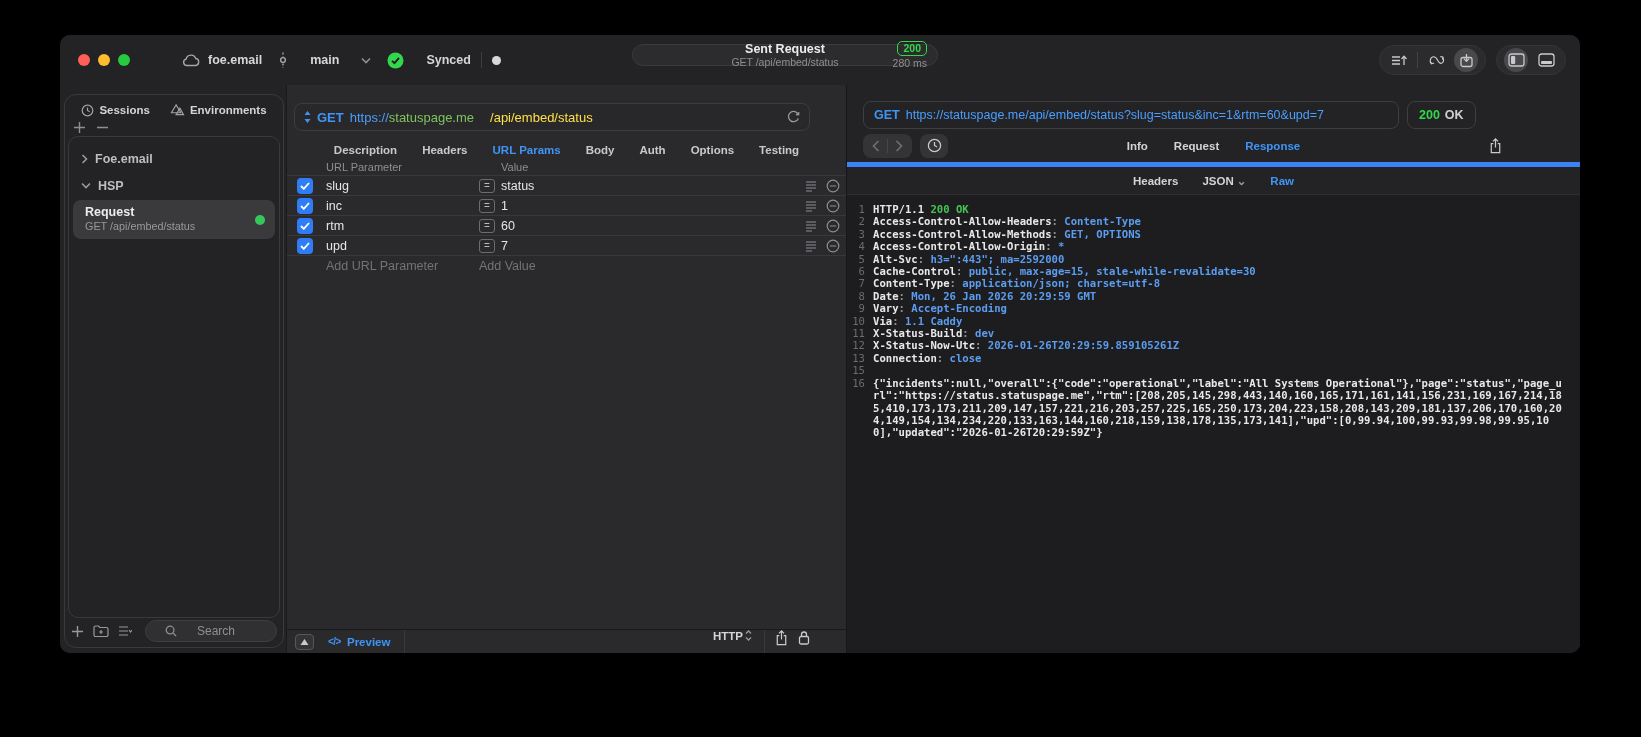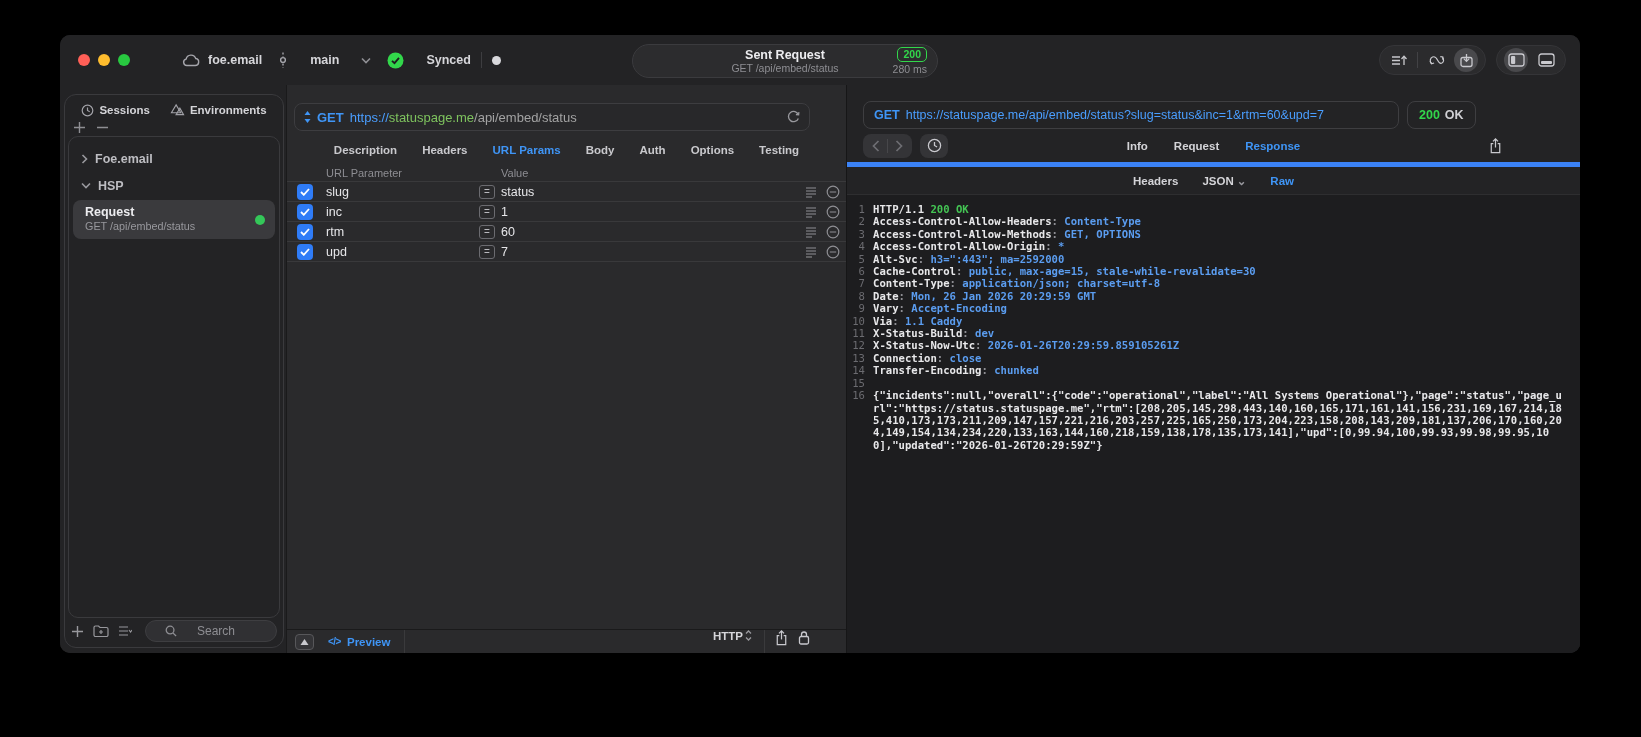--- a/index.html
+++ b/index.html
@@ -14,21 +14,21 @@
   .titlebar { height:50px; flex:0 0 50px; display:flex; align-items:center; position:relative; background:#232325; }
   .traffic { display:flex; gap:8px; margin-left:18px; }
   .tl { width:12px; height:12px; border-radius:50%; }
   .tl.red{ background:#ff5f57; } .tl.yellow{ background:#febc2e; } .tl.green{ background:#28c840; }
   .tb-left { display:flex; align-items:center; margin-left:52px; gap:7px; color:#d6d6da; font-size:12.5px; font-weight:600; }
   .tb-left .icon { color:#a5a5ab; }
   .tb-sep { width:1px; height:16px; background:#3d3d40; margin:0 10px; }
   .tb-group { display:flex; align-items:center; gap:22px; margin-left:16px; color:#d6d6da; font-size:12.5px; font-weight:600; }
   .dot-indicator { width:9px; height:9px; border-radius:50%; background:#d8d8dc; }
 
-  .capsule { position:absolute; left:572px; top:9px; width:306px; height:34px; background:#2c2c2e;
+  .capsule { position:absolute; left:572px; top:9px; width:306px; height:22px; background:#2c2c2e;
     border:1px solid #3b3b3e; border-radius:17px; display:flex; align-items:center; }
   .capsule-center { position:absolute; left:0; right:0; text-align:center; }
   .capsule-title { color:#ececef; font-size:12.5px; font-weight:700; line-height:14px; }
   .capsule-sub { color:#8e8e93; font-size:10.5px; line-height:12px; }
   .capsule-right { position:absolute; right:10px; display:flex; flex-direction:column; align-items:flex-end; gap:1px; }
   .status-badge { color:#32d74b; border:1px solid #32d74b; border-radius:5px; font-size:10.5px;
     font-weight:700; padding:0px 5px; line-height:13px; }
   .duration { color:#8e8e93; font-size:10.5px; }
 
   .tb-icons { position:absolute; right:14px; top:10px; display:flex; gap:10px; }
@@ -68,26 +68,26 @@
     font-size:12px; width:60px; font-family:"Liberation Sans",sans-serif; }
   .search-pill input::placeholder { color:#8e8e93; }
 
   
   .middle { width:560px; flex:0 0 560px; background:#2a2a2c; border-left:1px solid #1a1a1b;
     display:flex; flex-direction:column; position:relative; }
   .urlbar { margin:18px 36px 0 7px; height:28px; background:#28282a; border:1px solid #3d3d40;
     border-radius:8px; display:flex; align-items:center; padding:0 9px; gap:6px; }
   .method { color:#3f95f6; font-size:13px; font-weight:700; }
   .url-text { font-size:13px; color:#e4e4e7; }
-  .url-scheme { color:#4a9eff; } .url-host { color:#7ec35e; } .url-path { color:#a3a3a3; }
+  .url-scheme { color:#4a9eff; } .url-host { color:#7ec35e; } .url-path { color:#fde047;margin-left:16px; }
   .refresh { margin-left:auto; color:#98989d; }
   .mid-tabs { margin-top:13px; display:flex; justify-content:center; gap:25px; }
   .mid-tab { color:#c9c9cd; font-size:11.5px; font-weight:600; }
   .mid-tab.active { color:#3f95f6; }
-  .param-table { margin-top:8px; }
+  .param-table { margin-top:2px; }
   .pt-head { display:flex; height:18px; align-items:center; border-bottom:1px solid #39393b;
     color:#8e8e93; font-size:11px; }
   .pt-head .h-param { padding-left:39px; }
   .pt-head .h-value { position:absolute; left:214px; }
   .param-row { position:relative; height:20px; display:flex; align-items:center;
     border-bottom:1px solid #39393b; }
   .cb { position:absolute; left:10px; width:16px; height:16px; border-radius:4px;
     background:#2f7cf7; display:flex; align-items:center; justify-content:center; }
   .param-name { position:absolute; left:39px; color:#e6e6e9; font-size:12.5px; }
   .value-cell { position:absolute; left:192px; display:flex; align-items:center; gap:6px; }
@@ -496,20 +496,24 @@
                 </span>
                 <span>
                   <svg width="14" height="14" viewBox="0 0 14 14" fill="none" stroke="currentColor" stroke-width="1.2">
                     <circle cx="7" cy="7" r="5.8"></circle>
                     <line x1="3.8" y1="7" x2="10.2" y2="7"></line>
                   </svg>
                 </span>
               </span>
             </div>
           </div>
+        <div class="add-row">
+          <span class="add-param">Add URL Parameter</span>
+          <span class="add-value">Add Value</span>
+        </div>
       </div>
 
       <div class="mid-footer">
         <span class="up-btn">
           <svg width="9" height="8" viewBox="0 0 9 8">
               <polygon points="4.5,1 8.5,7 0.5,7" fill="currentColor"></polygon>
             </svg>
         </span>
         <span class="preview">
           <span class="code-glyph">&lt;/&gt;</span>
@@ -659,24 +663,20 @@
             <div class="code-line">
               <span class="ln">12</span>
               <span class="code-text"><span class="ckey">X-Status-Now-Utc</span><span class="csep">: </span><span class="cval">2026-01-26T20:29:59.859105261Z</span></span>
             </div>
 
             <div class="code-line">
               <span class="ln">13</span>
               <span class="code-text"><span class="ckey">Connection</span><span class="csep">: </span><span class="cval">close</span></span>
             </div>
 
-            <div class="code-line">
-              <span class="ln">14</span>
-              <span class="code-text"><span class="ckey">Transfer-Encoding</span><span class="csep">: </span><span class="cval">chunked</span></span>
-            </div>
 
             <div class="code-line">
               <span class="ln">15</span>
               <span class="code-text"><span class="ckey"></span><span class="csep"></span><span class="cval"></span></span>
             </div>
           </div>
         <div class="code-line">
           <span class="ln">16</span>
           <span class="code-text body-text">{"incidents":null,"overall":{"code":"operational","label":"All Systems Operational"},"page":"status","page_url":"https://status.statuspage.me","rtm":[208,205,145,298,443,140,160,165,171,161,141,156,231,169,167,214,185,410,173,173,211,209,147,157,221,216,203,257,225,165,250,173,204,223,158,208,143,209,181,137,206,170,160,204,149,154,134,234,220,133,163,144,160,218,159,138,178,135,173,141],"upd":[0,99.94,100,99.93,99.98,99.95,100],"updated":"2026-01-26T20:29:59Z"}</span>
         </div>

